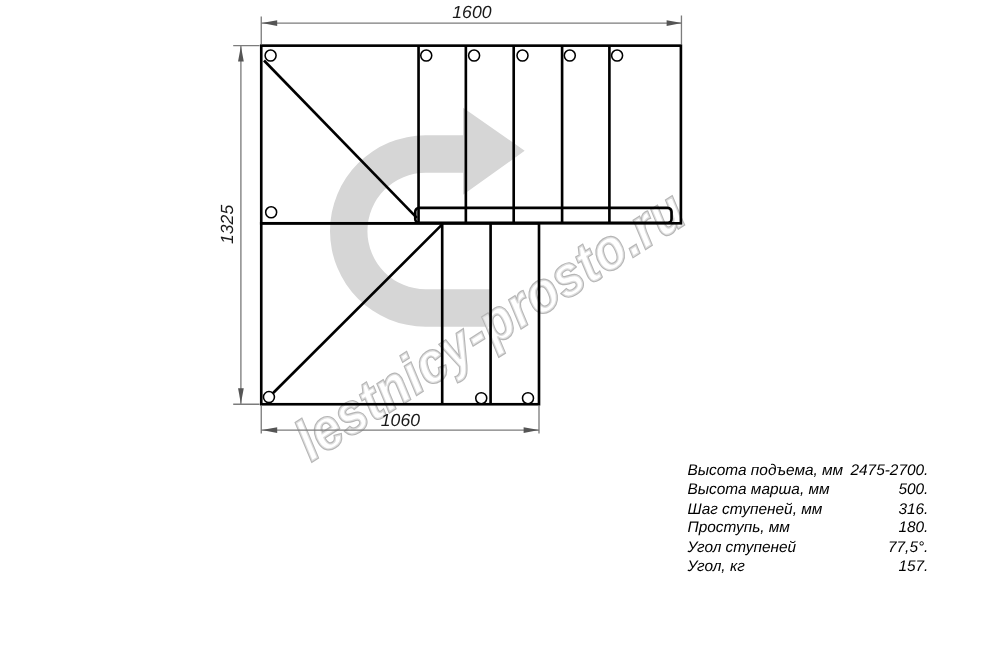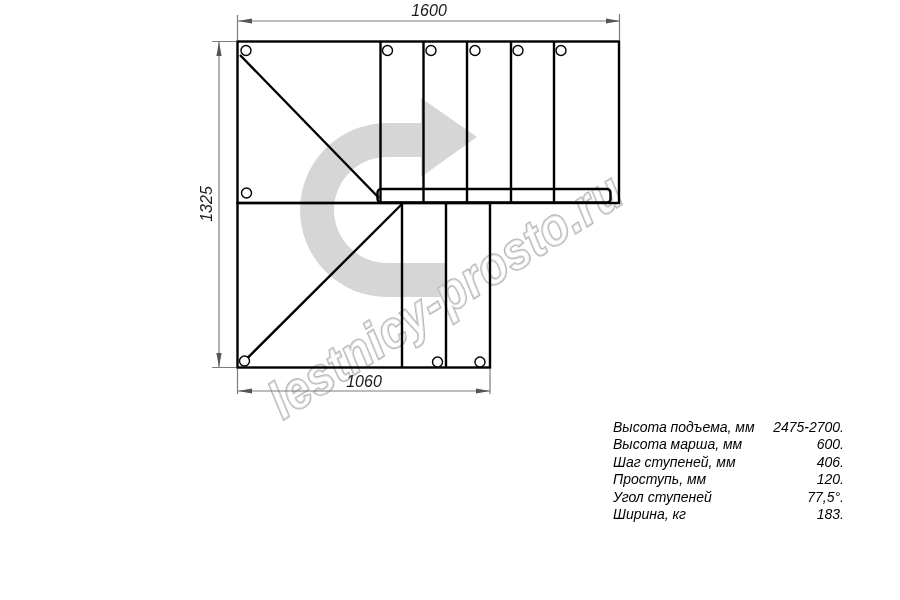--- a/index.html
+++ b/index.html
@@ -7,21 +7,21 @@
     width:900px;height:600px;position:relative;overflow:hidden;
     font-family:"Liberation Sans",sans-serif;
   }
   .canvas{position:absolute;left:0;top:0;}
   .specs{
     position:absolute;left:613px;top:419px;width:231px;
     font-style:italic;font-size:14px;color:#000;
   }
   .spec-row{
     display:flex;justify-content:space-between;
-    height:17.4px;line-height:17.4px;white-space:nowrap;
+    height:17.4px;line-height:17.4px;white-space:nowrap;margin-left:12px;
   }
   .spec-label{text-align:left;}
   .spec-value{text-align:left;}
   .dim-text{
     font-family:"Liberation Sans",sans-serif;
     font-style:italic;font-size:16px;fill:#1a1a1a;
   }
   .wm-text{
     font-family:"Liberation Sans",sans-serif;
     font-style:italic;font-weight:bold;font-size:52px;
@@ -93,31 +93,31 @@
   </g>
 </svg>
 
 <div class="specs">
   <div class="spec-row">
     <span class="spec-label">Высота подъема, мм</span>
     <span class="spec-value">2475-2700.</span>
   </div>
   <div class="spec-row">
     <span class="spec-label">Высота марша, мм</span>
-    <span class="spec-value">600.</span>
+    <span class="spec-value">500.</span>
   </div>
   <div class="spec-row">
     <span class="spec-label">Шаг ступеней, мм</span>
-    <span class="spec-value">406.</span>
+    <span class="spec-value">316.</span>
   </div>
   <div class="spec-row">
     <span class="spec-label">Проступь, мм</span>
-    <span class="spec-value">120.</span>
+    <span class="spec-value">180.</span>
   </div>
   <div class="spec-row">
     <span class="spec-label">Угол ступеней</span>
     <span class="spec-value">77,5°.</span>
   </div>
   <div class="spec-row">
-    <span class="spec-label">Ширина, кг</span>
-    <span class="spec-value">183.</span>
+    <span class="spec-label">Угол, кг</span>
+    <span class="spec-value">157.</span>
   </div>
 </div>
 
 </body></html>

